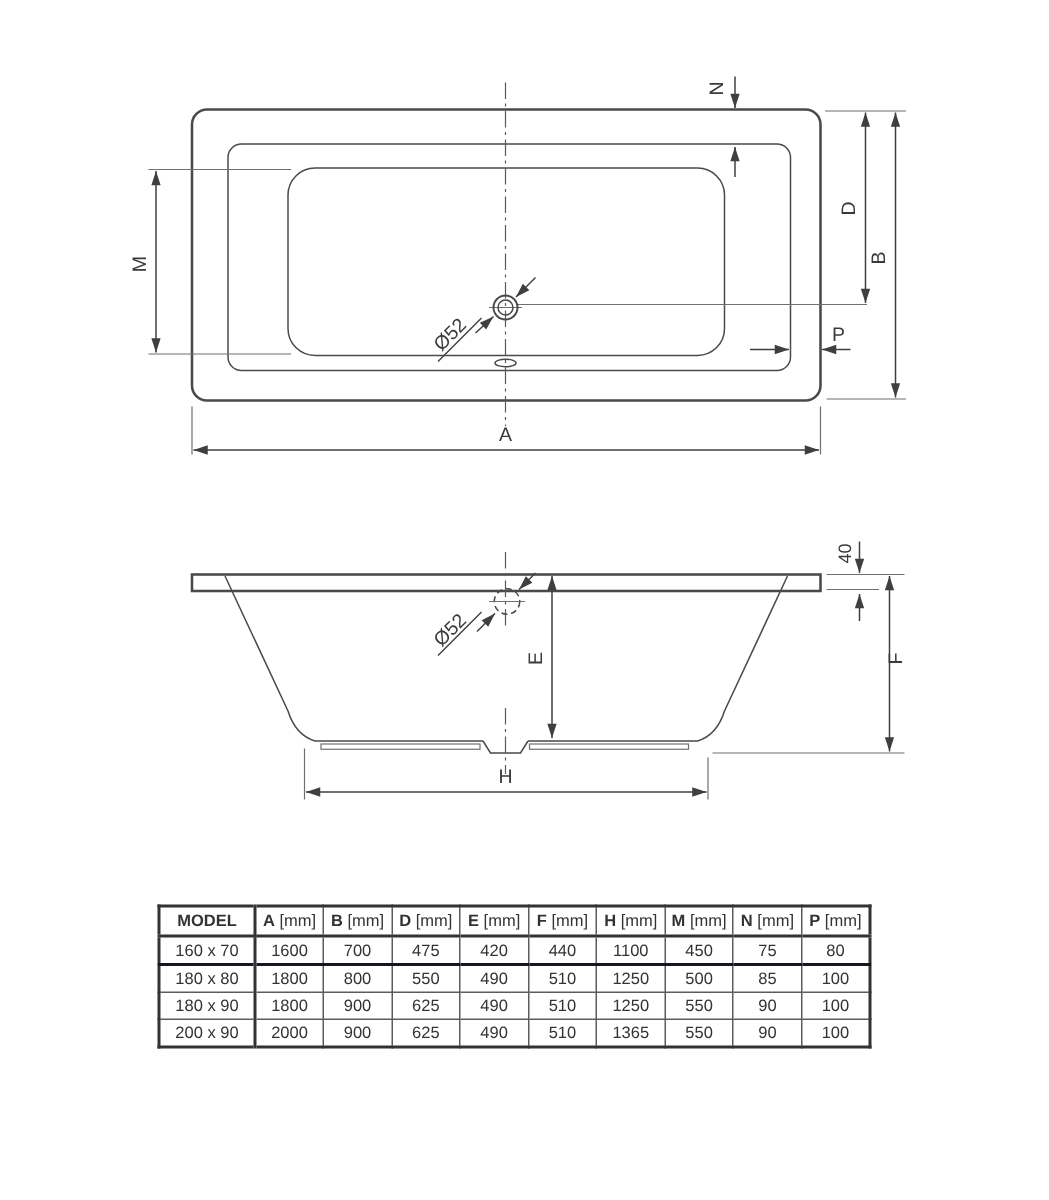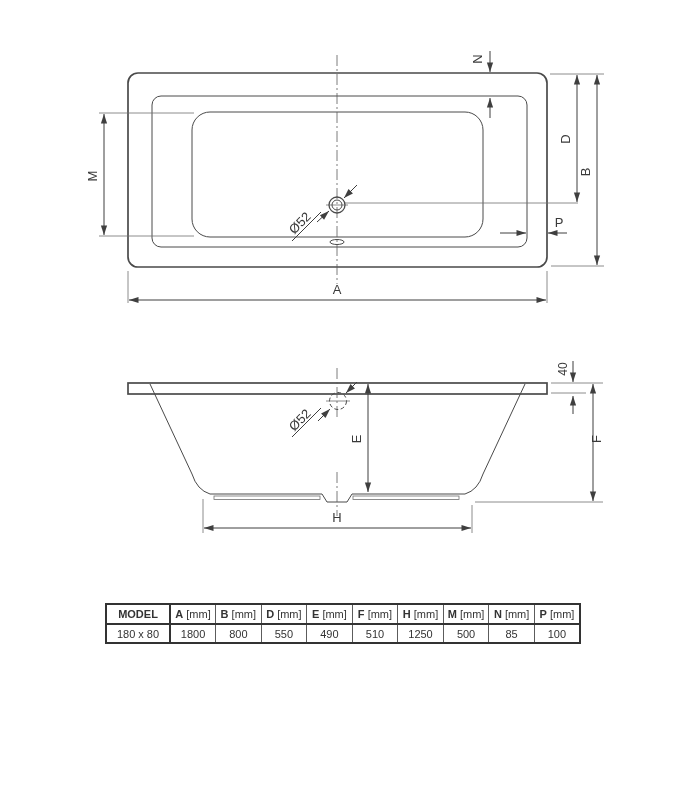--- a/index.html
+++ b/index.html
@@ -162,28 +162,64 @@
       <th><span>D</span><span class="hu"> [mm]</span></th>
       <th><span>E</span><span class="hu"> [mm]</span></th>
       <th><span>F</span><span class="hu"> [mm]</span></th>
       <th><span>H</span><span class="hu"> [mm]</span></th>
       <th><span>M</span><span class="hu"> [mm]</span></th>
       <th><span>N</span><span class="hu"> [mm]</span></th>
       <th><span>P</span><span class="hu"> [mm]</span></th>
     </tr>
   </thead>
   <tbody>
+    <tr>
+      <td class="model">160 x 70</td>
+      <td>1600</td>
+          <td>700</td>
+          <td>475</td>
+          <td>420</td>
+          <td>440</td>
+          <td>1100</td>
+          <td>450</td>
+          <td>75</td>
+          <td>80</td>
+    </tr>
     <tr class="grp">
       <td class="model">180 x 80</td>
       <td>1800</td>
           <td>800</td>
           <td>550</td>
           <td>490</td>
           <td>510</td>
           <td>1250</td>
           <td>500</td>
           <td>85</td>
           <td>100</td>
     </tr>
+    <tr>
+      <td class="model">180 x 90</td>
+      <td>1800</td>
+          <td>900</td>
+          <td>625</td>
+          <td>490</td>
+          <td>510</td>
+          <td>1250</td>
+          <td>550</td>
+          <td>90</td>
+          <td>100</td>
+    </tr>
+    <tr>
+      <td class="model">200 x 90</td>
+      <td>2000</td>
+          <td>900</td>
+          <td>625</td>
+          <td>490</td>
+          <td>510</td>
+          <td>1365</td>
+          <td>550</td>
+          <td>90</td>
+          <td>100</td>
+    </tr>
   </tbody>
 </table>
 
 </div>
 
 </body></html>

